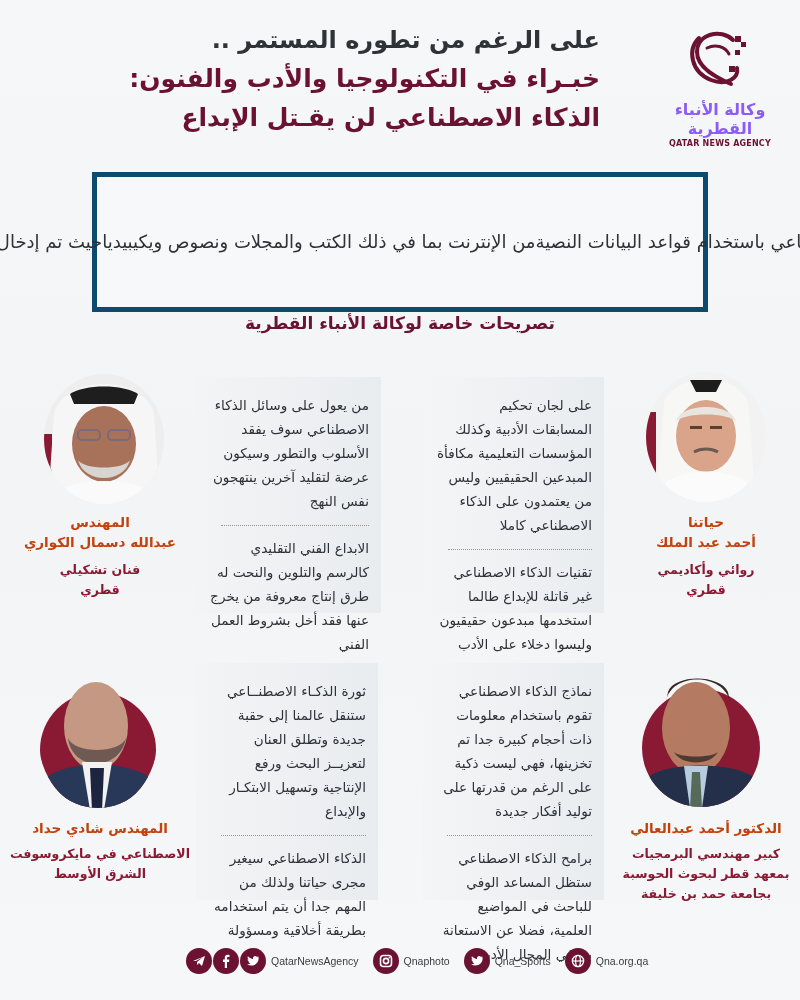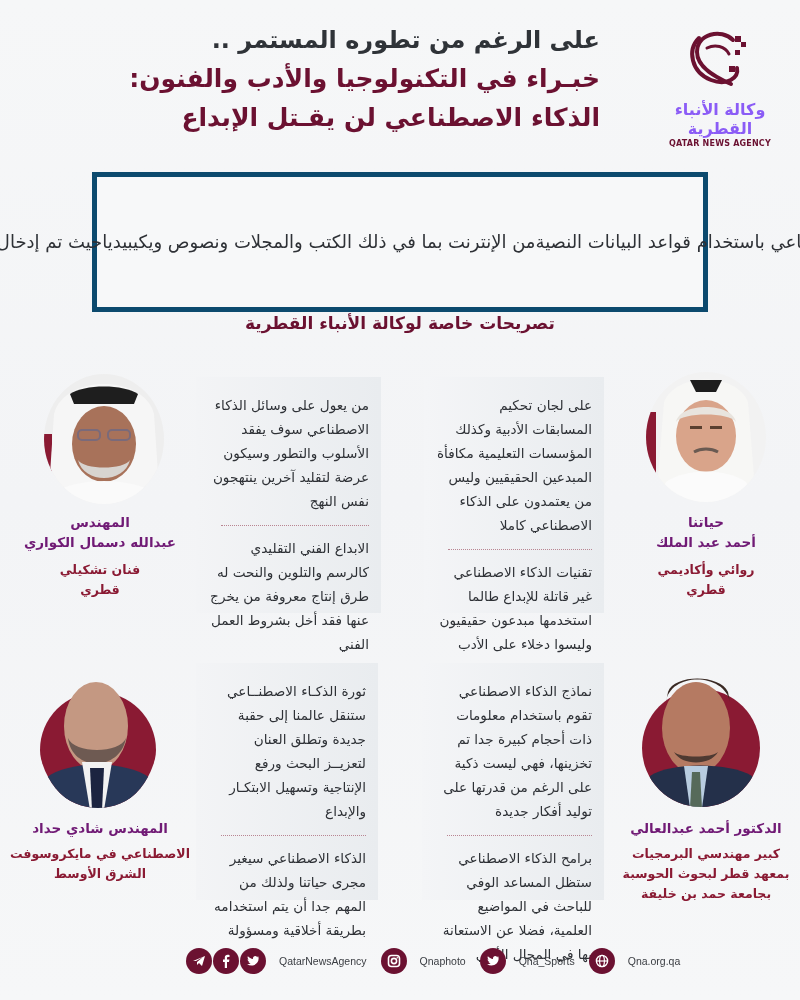--- a/index.html
+++ b/index.html
@@ -44,34 +44,34 @@
   }
   .panel.left { background: linear-gradient(270deg, #e9ecef 0%, #f3f4f6 100%); }
   .quote { font-size: 13.6px; line-height: 24px; color: #2e3136; text-align: right; }
   .sep { height: 0; border-top: 1.5px dotted #b98592; margin: 12px 0 10px 0; width: 92%; margin-right: 0; }
 
   .photo {
     border-radius: 50%; overflow: hidden; position: absolute;
   }
   .person-name {
     text-align: center; direction: rtl; font-size: 13.5px; font-weight: bold;
-    color: #701a75; line-height: 20px; white-space: nowrap;
+    color: #c2410c; line-height: 20px; white-space: nowrap;
   }
   .person-role {
     text-align: center; direction: rtl; font-size: 12.5px; font-weight: bold;
     color: #8a1a33; line-height: 20px; white-space: nowrap;
   }
 
   
   .footer { left: 186px; top: 946px; height: 30px; display: flex; align-items: center; gap: 0; }
   .sicon {
     width: 26px; height: 26px; border-radius: 50%; background: #6b1131;
     display: inline-flex; align-items: center; justify-content: center; margin-right: 1px;
   }
-  .shandle { font-size: 10.5px; color: #3a3d42; margin: 0 14px 0 12px; font-family: "Liberation Sans", sans-serif; }
+  .shandle { font-size: 10.5px; color: #3a3d42; margin: 0 14px 0 4px; font-family: "Liberation Sans", sans-serif; }
 </style>
 </head>
 <body>
 
 <div class="abs logo">
   <svg width="70" height="62" viewBox="0 0 70 62">
     <path d="M14 10 C2 22, 6 44, 26 52 C42 58, 54 50, 52 40" fill="none" stroke="#6b1131" stroke-width="4" stroke-linecap="round"></path>
     <path d="M48 12 C36 0, 12 6, 12 24 C12 40, 32 50, 46 56" fill="none" stroke="#6b1131" stroke-width="4" stroke-linecap="round"></path>
     <path d="M22 20 C30 16, 40 18, 44 26" fill="none" stroke="#6b1131" stroke-width="3" stroke-linecap="round"></path>
     <rect x="50" y="8" width="6" height="6" fill="#6b1131"></rect>

